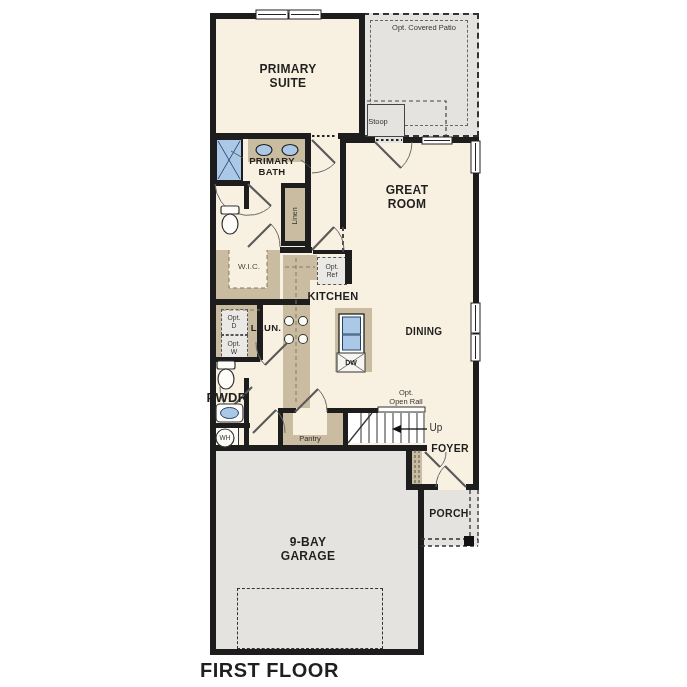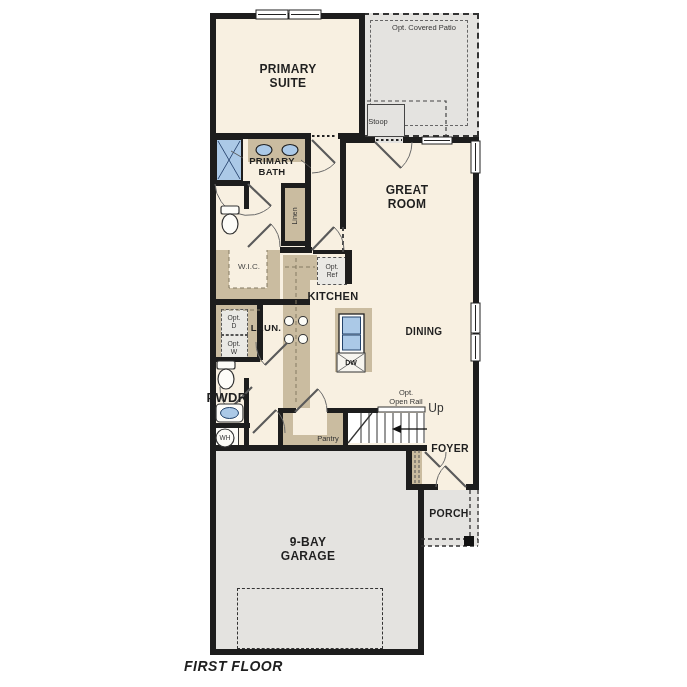--- a/index.html
+++ b/index.html
@@ -248,24 +248,24 @@
   <div class="lbl lbl-xs" style="left:332px;top:271px;">Opt.
 Ref</div>
   <div class="lbl lbl-lg" style="left:424px;top:332px;font-size:10px;">DINING</div>
   <div class="lbl lbl-md" style="left:266px;top:328px;font-size:9.5px;text-align:right;">LAUN.</div>
   <div class="lbl lbl-xs" style="left:234px;top:322px;">Opt.
 D</div>
   <div class="lbl lbl-xs" style="left:234px;top:348px;">Opt.
 W</div>
   <div class="lbl lbl-md" style="left:227px;top:398px;font-size:13px;">PWDR</div>
   <div class="lbl lbl-xs" style="left:225px;top:438px;font-size:6.5px;">WH</div>
-  <div class="lbl lbl-sm" style="left:328px;top:438px;text-align:right;">Pantry</div>
+  <div class="lbl lbl-sm" style="left:310px;top:438px;text-align:right;">Pantry</div>
   <div class="lbl lbl-sm" style="left:406px;top:397px;text-align:center;">Opt.
 Open Rail</div>
-  <div class="lbl lbl-sm" style="left:436px;top:408px;font-size:12px;">Up</div>
+  <div class="lbl lbl-sm" style="left:436px;top:428px;font-size:10px;">Up</div>
   <div class="lbl lbl-md" style="left:450px;top:448px;font-size:10.5px;">FOYER</div>
   <div class="lbl lbl-md" style="left:449px;top:513px;font-size:10.5px;">PORCH</div>
   <div class="lbl lbl-lg" style="left:308px;top:549px;">9-BAY
 GARAGE</div>
   <div class="lbl lbl-xs" style="left:351px;top:363px;font-size:7px;font-weight:bold;color:#222;">DW</div>
-  <div class="lbl lbl-left" style="left:184px;top:658px;font-size:14px;letter-spacing:.5px;font-style:italic;">FIRST FLOOR</div>
+  <div class="lbl lbl-left" style="left:200px;top:658px;font-size:20px;letter-spacing:.5px;">FIRST FLOOR</div>
 
 </div>
 
 </body></html>

